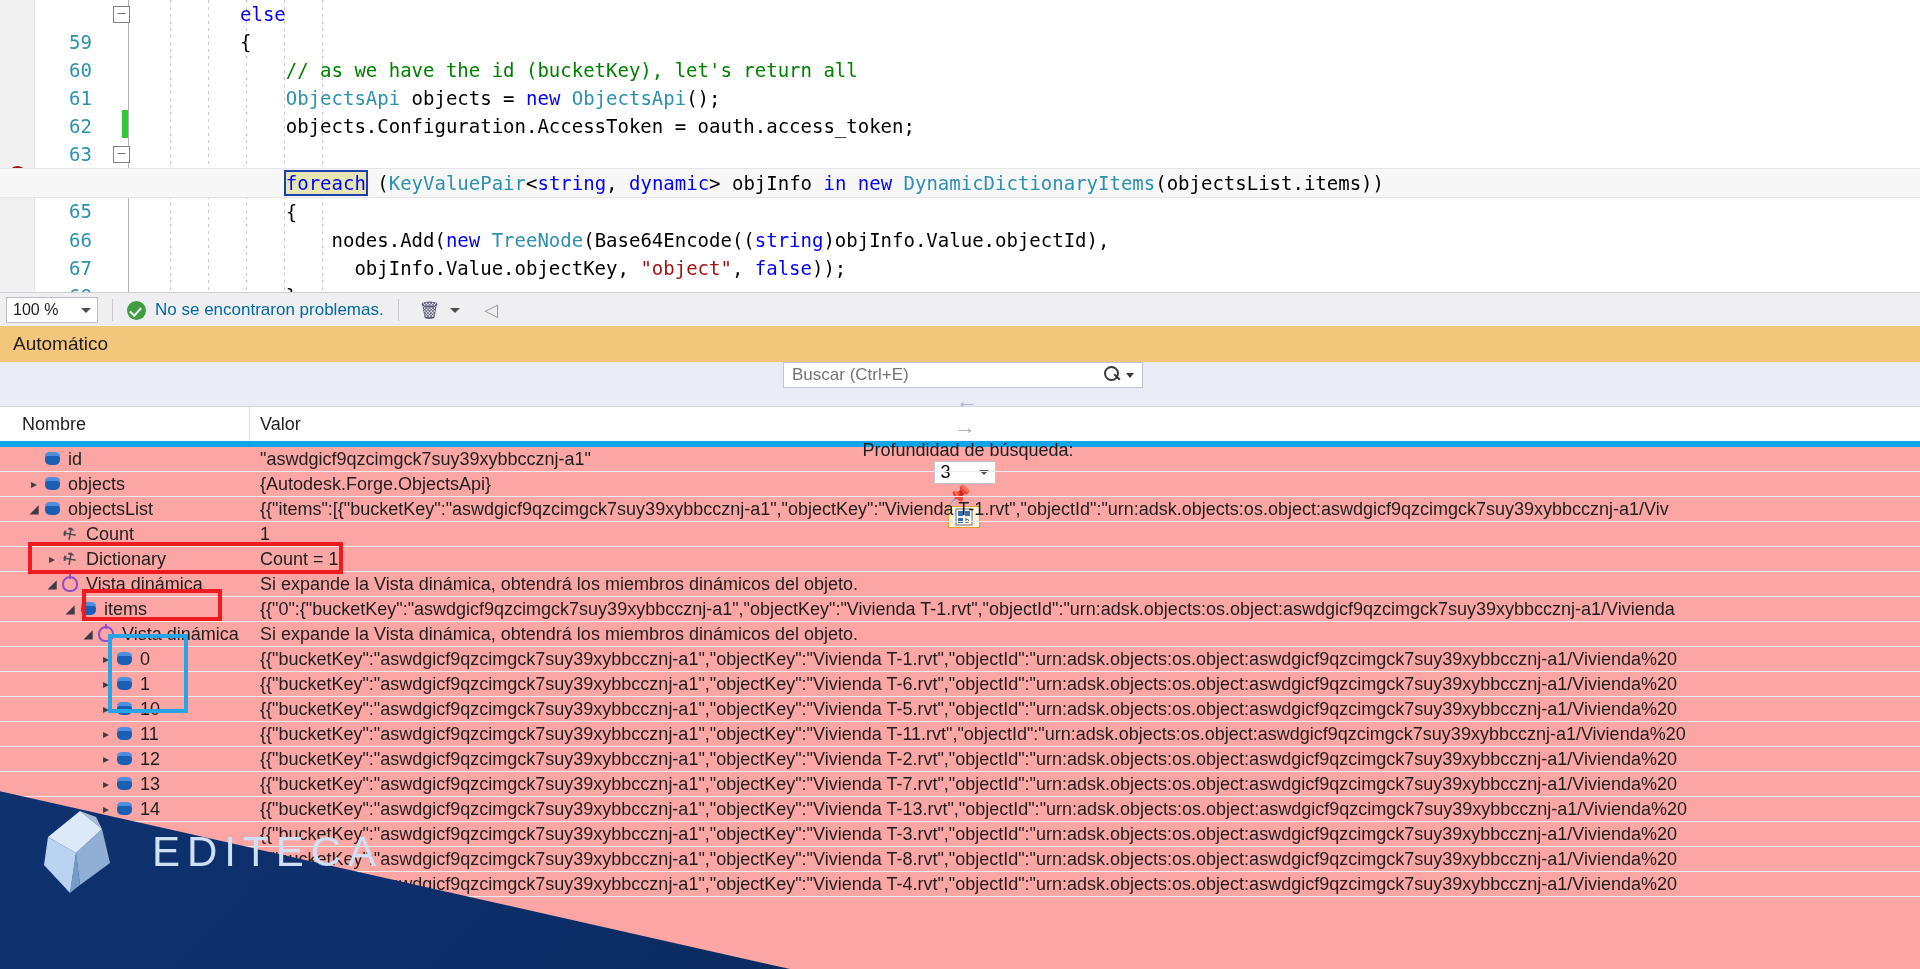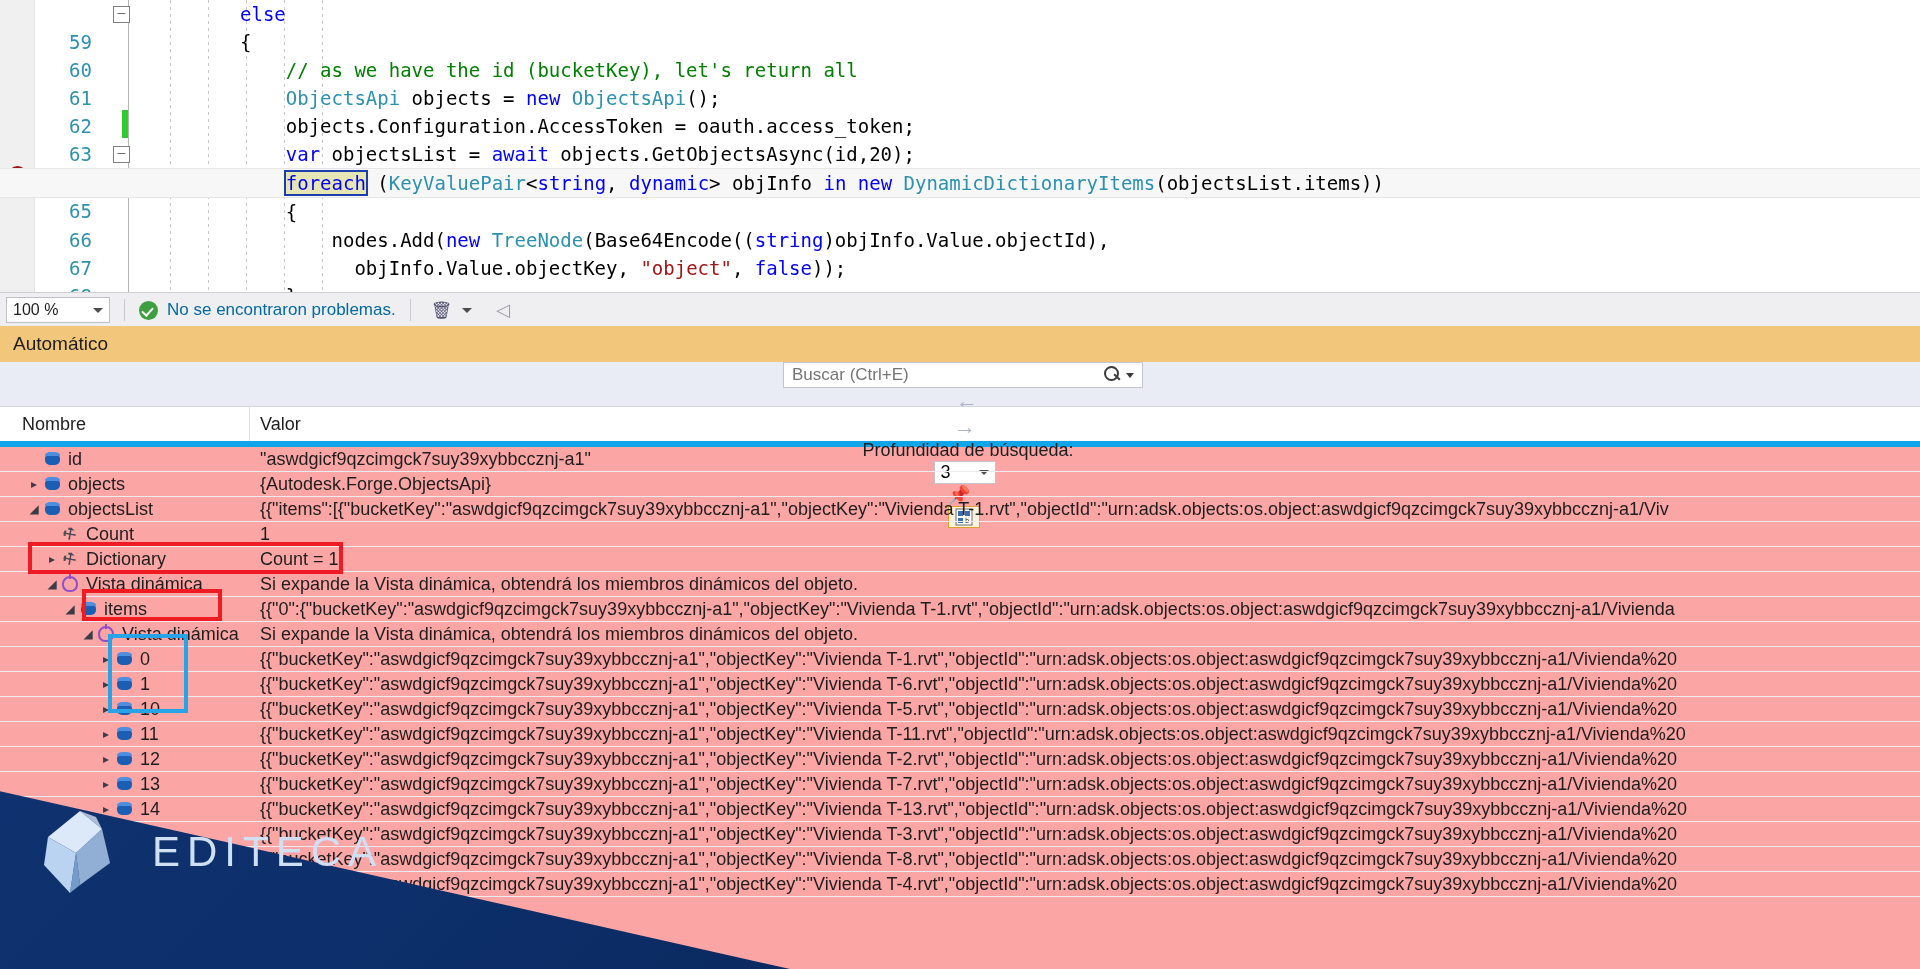--- a/index.html
+++ b/index.html
@@ -65,21 +65,21 @@
   .changebar{position:absolute;left:122px;width:6px;height:28px;background:#2ecc2e;}
   .wrench{position:absolute;left:96px;width:22px;height:22px;}
 
   
   .statusbar{
     position:absolute;left:0;top:292px;width:1920px;height:34px;
     background:#efeff2;border-top:1px solid #cfcfd6;border-bottom:1px solid #cfcfd6;
     display:flex;align-items:center;
   }
   .zoombox{
-    width:104px;height:26px;margin-left:6px;background:#fff;border:1px solid #bfbfc6;
+    width:92px;height:26px;margin-left:6px;background:#fff;border:1px solid #bfbfc6;
     display:flex;align-items:center;justify-content:space-between;padding:0 6px;box-sizing:border-box;
     font-size:16px;color:#1e1e1e;
   }
   .caret-dn{width:0;height:0;border-left:5px solid transparent;border-right:5px solid transparent;border-top:5px solid #4d4d4d;}
   .sb-sep{width:1px;height:22px;background:#c9c9cf;margin:0 14px;}
   .ok-ico{width:19px;height:19px;border-radius:50%;background:#3f9e3f;position:relative;margin-right:9px;}
   .ok-ico:after{content:"";position:absolute;left:5px;top:4px;width:5px;height:9px;border:solid #fff;border-width:0 2px 2px 0;transform:rotate(42deg);}
   .sb-text{font-size:17px;color:#0369a1;}
   .broom{margin-left:6px;font-size:17px;color:#4a4a6a;}
   .sb-arrowleft{margin-left:24px;color:#9a9aa8;font-size:18px;}
@@ -213,21 +213,20 @@
         <span class="ctext"><span class="ty">    ObjectsApi</span><span class="pl"> objects = </span><span class="kw">new</span><span class="ty"> ObjectsApi</span><span class="pl">();</span></span>
       </div>
 
       <div class="crow">
         <span class="lnum">63</span>
         <span class="ctext"><span class="pl">    objects.Configuration.AccessToken = oauth.access_token;</span></span>
       </div>
 
       <div class="crow">
         <span class="lnum">64</span>
-        <span class="ctext"><span class="kw">    var</span><span class="pl"> objectsList = </span><span class="kw">await</span><span class="pl"> objects.GetObjectsAsync(id,20);</span></span>
       </div>
 
       <div class="crow hl">
         <span class="lnum">65</span>
         <span class="ctext"><span class="pl">    </span><span class="sel kw">foreach</span><span class="pl"> (</span><span class="ty">KeyValuePair</span><span class="pl">&lt;</span><span class="kw">string</span><span class="pl">, </span><span class="kw">dynamic</span><span class="pl">&gt; objInfo </span><span class="kw">in new</span><span class="ty"> DynamicDictionaryItems</span><span class="pl">(objectsList.items))</span></span>
       </div>
 
       <div class="crow">
         <span class="lnum">66</span>
         <span class="ctext"><span class="pl">    {</span></span>

